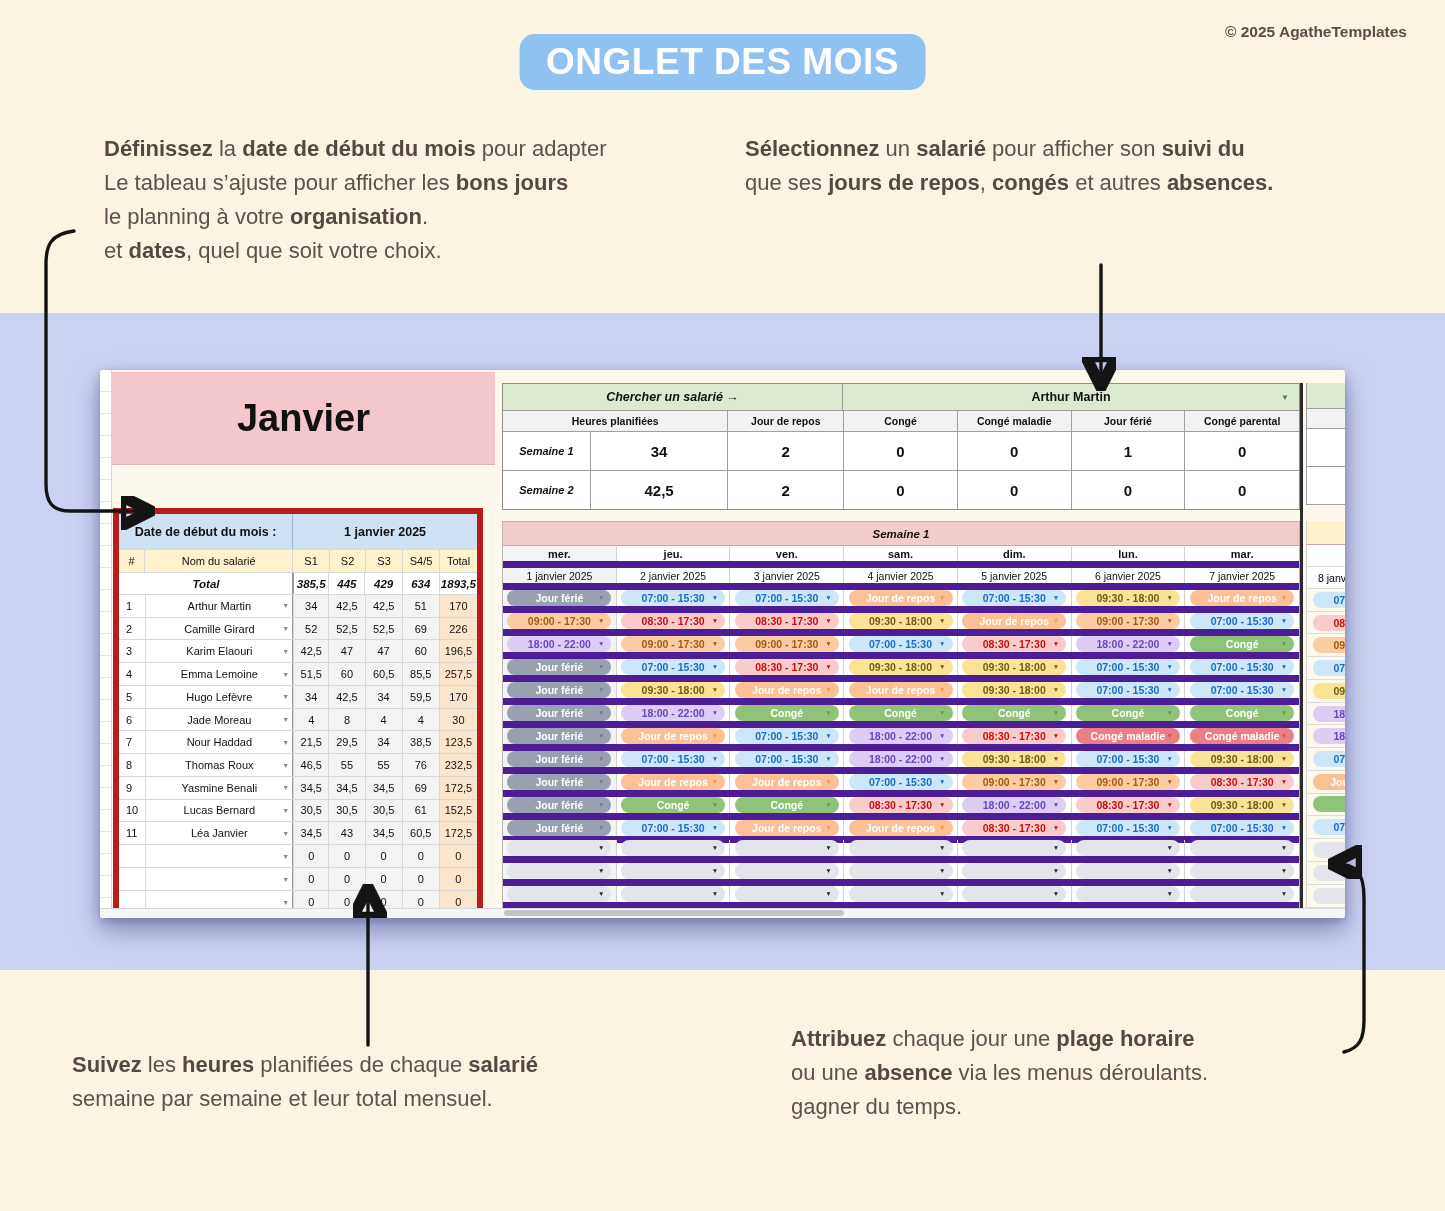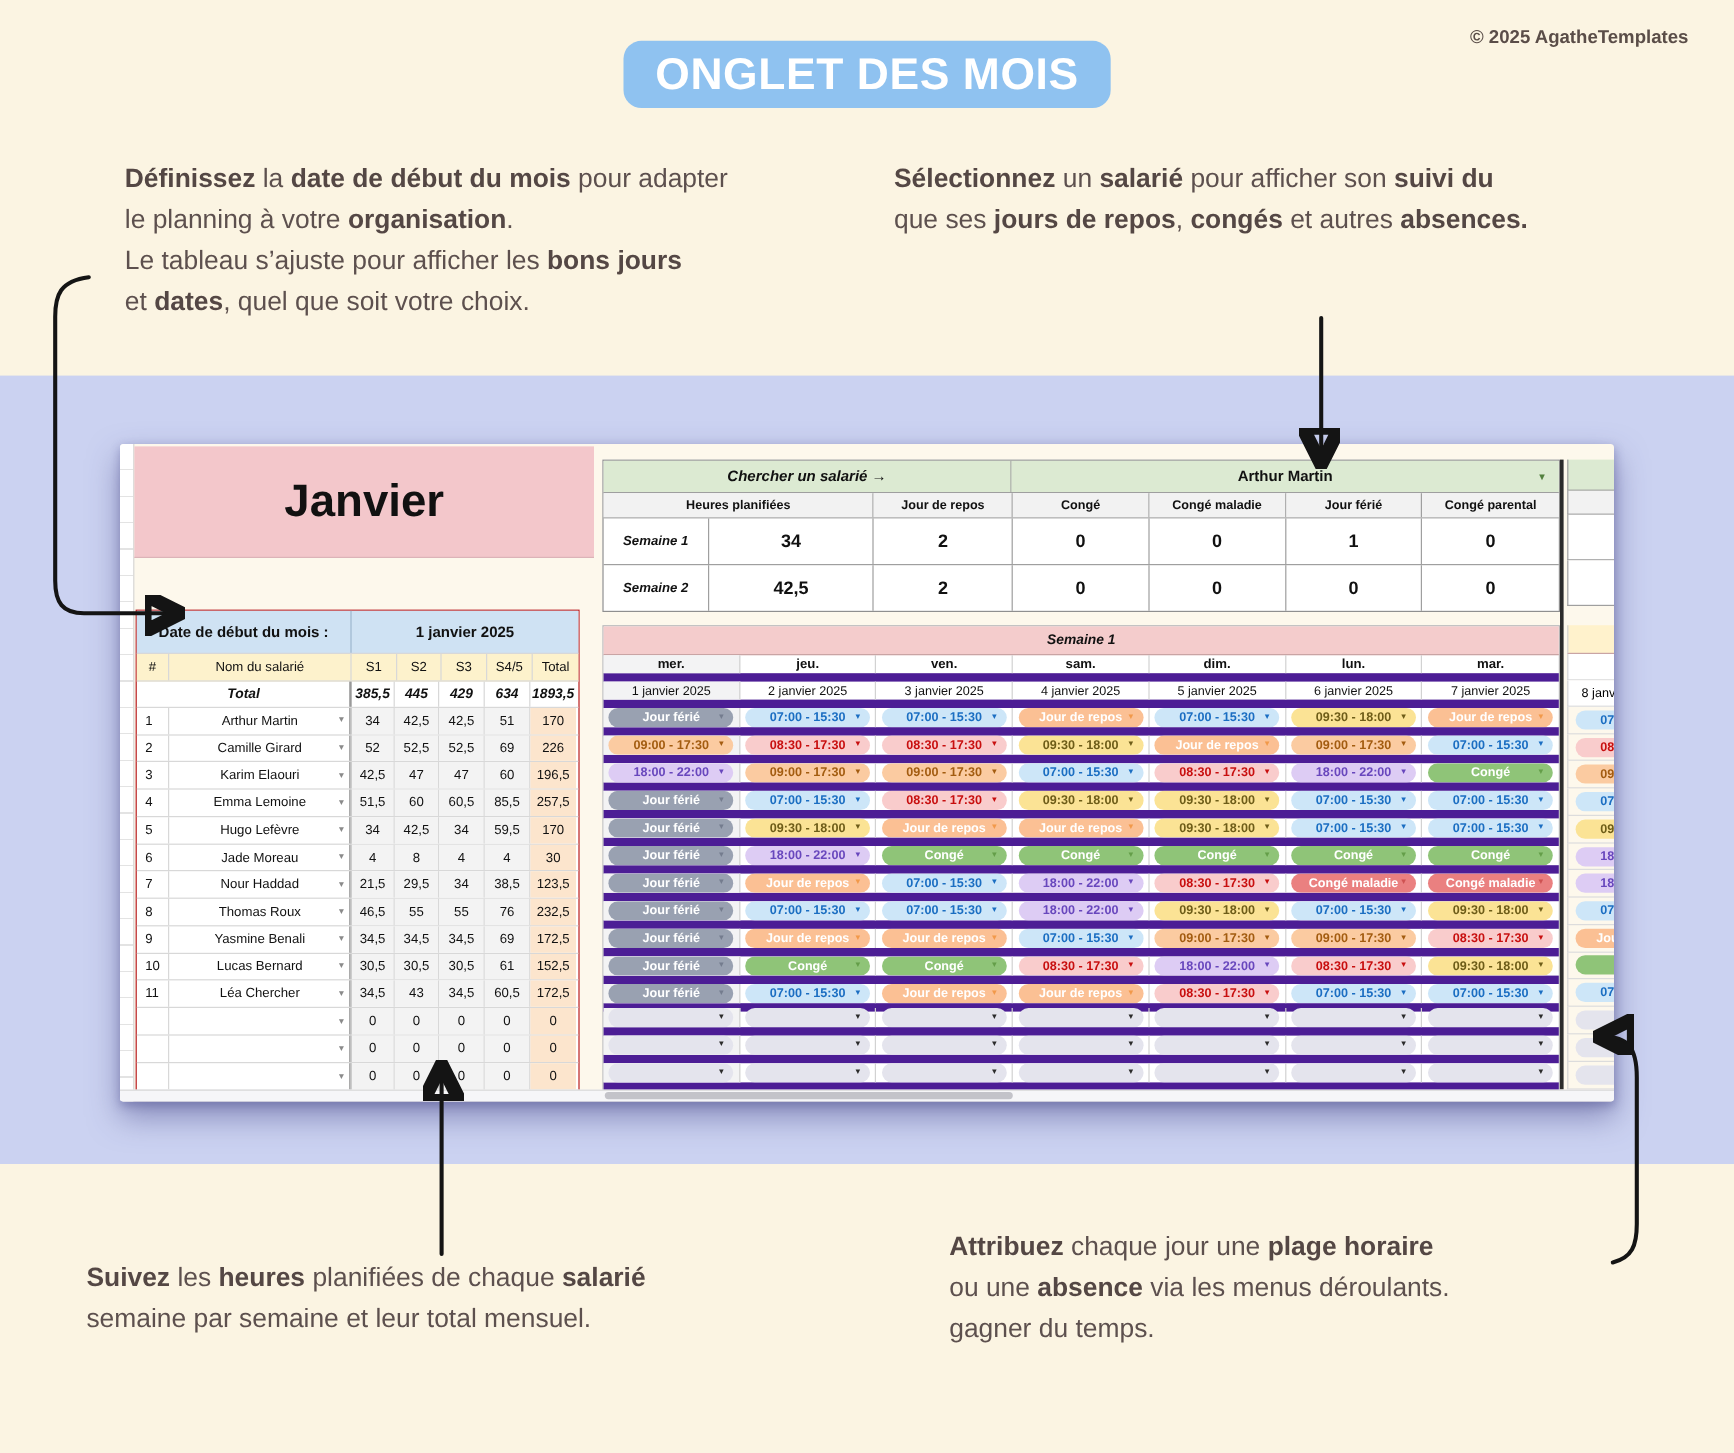--- a/index.html
+++ b/index.html
@@ -20,21 +20,21 @@
         border-radius:3px;overflow:hidden;
         box-shadow:0 12px 26px rgba(70,70,135,.5),0 3px 8px rgba(70,70,135,.35);}
   .gutter{position:absolute;left:0;top:0;width:11px;height:548px;border-right:1px solid #d6d6d6;
         background:repeating-linear-gradient(to bottom,#ffffff 0 21px,#e3e3e3 21px 22px);}
   .month{position:absolute;left:12px;top:2px;width:383px;height:92px;background:#f3c7cb;
          display:flex;align-items:center;justify-content:center;font-size:38px;font-weight:700;
          color:#111;border-bottom:1px solid #dcb3b8;}
 
   
   .emptable{position:absolute;left:13px;top:138px;width:370px;background:#fff;
-            border:1px solid #b91c1c;box-sizing:border-box;font-size:11px;color:#111;}
+            border:6px solid #b91c1c;box-sizing:border-box;font-size:11px;color:#111;}
   .etr{display:flex;border-bottom:1px solid #d8d8d8;box-sizing:border-box;}
   .etc{box-sizing:border-box;border-right:1px solid #d8d8d8;display:flex;align-items:center;
        justify-content:center;overflow:hidden;white-space:nowrap;}
   .c0{width:27px;}.c1{width:152px;position:relative;}.c2{width:38px;}.c3{width:37px;}
   .c4{width:38px;}.c5{width:38px;}.c6{width:38px;border-right:none;}
   .span2{width:179px;}
   .date-row{height:36px;background:#cfe2f3;font-weight:700;font-size:12.5px;}
   .date-row .etc{border-right:1px solid #9db7cf;}
   .head-row{height:23px;background:#fdf2cc;}
   .total-row{height:22px;font-weight:700;font-style:italic;font-size:11.5px;}
@@ -99,22 +99,22 @@
 <body>
 
 <div class="page">
   <div class="band-mid"></div>
 
   <div class="badge">ONGLET DES MOIS</div>
   <div class="copyright">© 2025 AgatheTemplates</div>
 
   <div class="ann" style="left:104px;top:132px;width:600px;">
       <div class="ann-line"><span class="b">Définissez</span><span> la </span><span class="b">date de début du mois</span><span> pour adapter</span></div>
+      <div class="ann-line"><span>Le tableau s’ajuste pour afficher les </span><span class="b">bons jours</span></div>
       <div class="ann-line"><span>le planning à votre </span><span class="b">organisation</span><span>.</span></div>
-      <div class="ann-line"><span>Le tableau s’ajuste pour afficher les </span><span class="b">bons jours</span></div>
       <div class="ann-line"><span>et </span><span class="b">dates</span><span>, quel que soit votre choix.</span></div>
     </div>
   <div class="ann" style="left:745px;top:132px;width:620px;">
       <div class="ann-line"><span class="b">Sélectionnez</span><span> un </span><span class="b">salarié</span><span> pour afficher son </span><span class="b">suivi du</span></div>
       <div class="ann-line"><span>que ses </span><span class="b">jours de repos</span><span>, </span><span class="b">congés</span><span> et autres </span><span class="b">absences.</span></div>
     </div>
   <div class="ann" style="left:72px;top:1048px;width:580px;">
       <div class="ann-line"><span class="b">Suivez</span><span> les </span><span class="b">heures</span><span> planifiées de chaque </span><span class="b">salarié</span></div>
       <div class="ann-line"><span>semaine par semaine et leur total mensuel.</span></div>
     </div>
@@ -267,21 +267,21 @@
             </div>
             <div class="etc c2 sg s-first">30,5</div>
             <div class="etc c3 sg">30,5</div>
             <div class="etc c4 sg">30,5</div>
             <div class="etc c5 sg">61</div>
             <div class="etc c6 tcol">152,5</div>
           </div>
           <div class="etr">
             <div class="etc c0 numc">11</div>
             <div class="etc c1">
-              <span>Léa Chercher</span>
+              <span>Léa Janvier</span>
               <span class="nametri">▼</span>
             </div>
             <div class="etc c2 sg s-first">34,5</div>
             <div class="etc c3 sg">43</div>
             <div class="etc c4 sg">34,5</div>
             <div class="etc c5 sg">60,5</div>
             <div class="etc c6 tcol">172,5</div>
           </div>
         </div>
       <div class="empty-rows" id="emp-empty">

